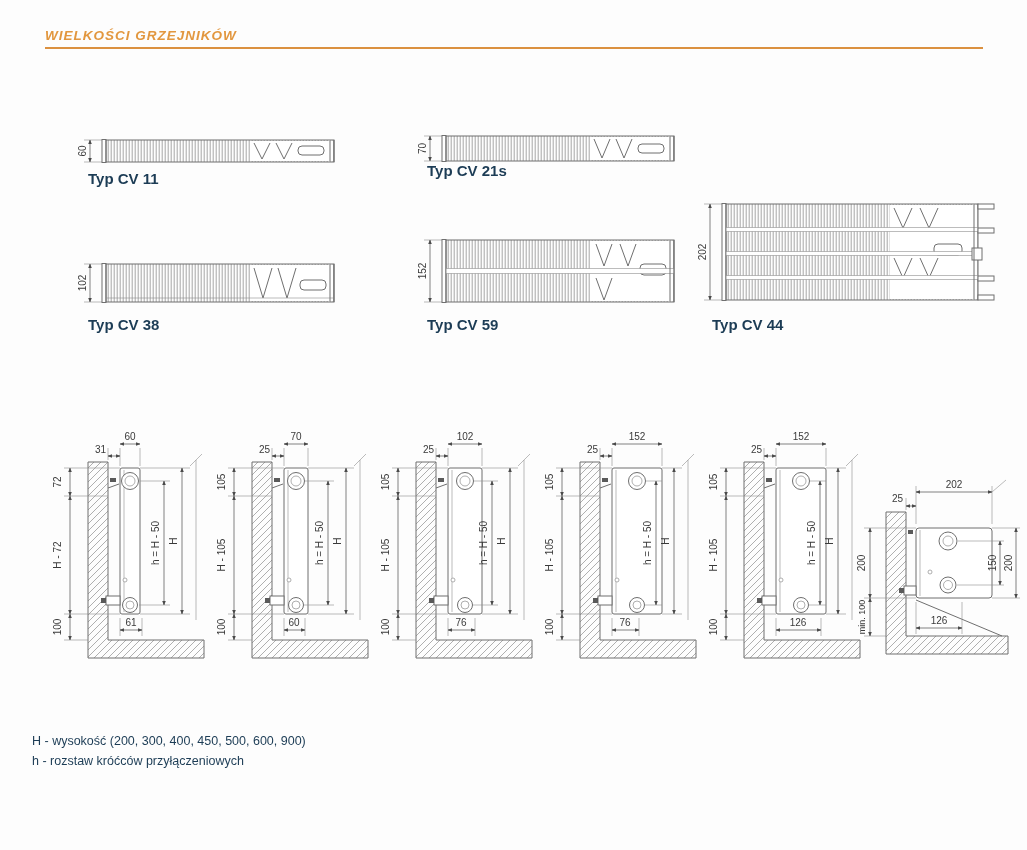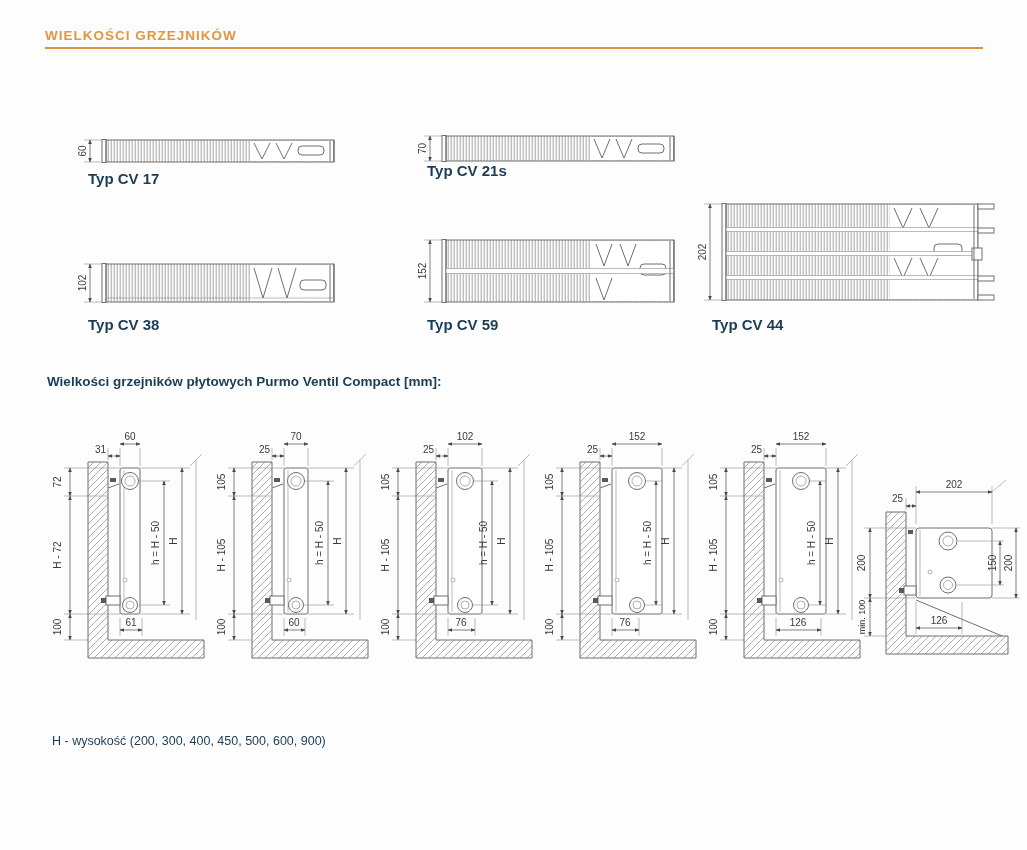--- a/index.html
+++ b/index.html
@@ -1,23 +1,23 @@
 <!DOCTYPE html>
 <html><head>
 <meta charset="utf-8">
 <style>
   html,body{margin:0;padding:0;background:#ffffff;}
   #page{position:relative;width:1027px;height:850px;background:#fdfdfd;overflow:hidden;
         font-family:"Liberation Sans",sans-serif;}
   .title{position:absolute;left:45px;top:28px;font-size:13.5px;font-weight:600;
-         letter-spacing:1px;color:#E2973F;}
+         letter-spacing:1px;color:#E2973F;font-style:italic;}
   .rule{position:absolute;left:45px;top:47px;width:938px;height:2px;background:#DB9140;}
   .typ-label{position:absolute;font-size:15px;font-weight:bold;color:#1C3C55;}
   .subtitle{position:absolute;left:47px;top:374px;font-size:13.5px;font-weight:bold;color:#1C3C55;}
-  .legend{position:absolute;left:52px;top:732px;font-size:12.5px;font-weight:500;
+  .legend{position:absolute;left:32px;top:732px;font-size:12.5px;font-weight:500;
           color:#1C3C55;line-height:19.5px;}
   svg.drw{position:absolute;overflow:visible;}
   
   .hatchfill{fill:url(#hatch) #efefef;stroke:#6f6f6f;stroke-width:1;}
   .finsfill{fill:url(#fins) #f4f4f4;stroke:#6f6f6f;stroke-width:1;}
   .fw{fill:#fff;stroke:#6f6f6f;stroke-width:1;}
   .fw2{fill:#fff;stroke:#9a9a9a;stroke-width:.8;}
   .wh{fill:#fff;stroke:none;}
   .dark{fill:#5a5a5a;stroke:none;}
   .ol{stroke:#6f6f6f;stroke-width:1;fill:none;}
@@ -60,21 +60,21 @@
     <g>
       <rect class="fw" x="22" y="7.5" width="4" height="23"></rect>
       <rect class="finsfill" x="26" y="8" width="228" height="22"></rect>
       <rect class="wh" x="170" y="9" width="83" height="20"></rect>
       <path class="ol" d="M174,11 l8,16 l8,-16 M196,11 l8,16 l8,-16"></path>
       <rect class="fw" x="218" y="14" width="26" height="9" rx="4"></rect>
       <line class="ol" x1="250" y1="9" x2="250" y2="29"></line>
         <line class="ol" x1="254" y1="8" x2="254" y2="30"></line>
     </g>
   </svg>
-  <div class="typ-label" style="left:88px;top:170px">Typ CV 17</div>
+  <div class="typ-label" style="left:88px;top:170px">Typ CV 11</div>
 
   <svg class="drw" style="left:420px;top:128px" width="270" height="40">
     <g>
       <line class="xl" x1="4" y1="8" x2="24" y2="8"></line>
         <line class="xl" x1="4" y1="33" x2="24" y2="33"></line>
       <line class="dl" x1="10" y1="8" x2="10" y2="33" marker-start="url(#ar)" marker-end="url(#ar)"></line>
       <text class="dt mid" x="6" y="20.5" transform="rotate(-90 6 20.5)">70</text>
     </g>
     <g>
       <rect class="fw" x="22" y="7.5" width="4" height="26"></rect>
@@ -155,21 +155,20 @@
       <rect class="fw" x="278" y="8" width="16" height="5"></rect>
       <rect class="fw" x="278" y="32" width="16" height="5"></rect>
       <rect class="fw" x="278" y="80" width="16" height="5"></rect>
       <rect class="fw" x="278" y="99" width="16" height="5"></rect>
       <rect class="fw" x="272" y="52" width="10" height="12"></rect>
       <line class="ol" x1="274" y1="9" x2="274" y2="103"></line>
     </g>
   </svg>
   <div class="typ-label" style="left:712px;top:316px">Typ CV 44</div>
 
-  <div class="subtitle">Wielkości grzejników płytowych Purmo Ventil Compact [mm]:</div>
 
   <svg class="drw" style="left:44px;top:428px" width="166" height="240">
     <path class="hatchfill" d="M44,34 H64 V212 H160 V230 H44 Z"></path>
     <g>
       <rect class="fw" x="76" y="40" width="20" height="146" rx="2"></rect>
       <line class="xl" x1="80" y1="42" x2="80" y2="184"></line>
       <circle class="fw" cx="86" cy="53" r="8.5"></circle>
         <circle class="fw2" cx="86" cy="53" r="5"></circle>
       <circle class="fw" cx="86" cy="177" r="7.5"></circle>
         <circle class="fw2" cx="86" cy="177" r="4"></circle>
@@ -455,15 +454,16 @@
       <text class="dt mid" x="144" y="123" transform="rotate(-90 144 123)">150</text>
       <text class="dt mid" x="160" y="123" transform="rotate(-90 160 123)">200</text>
       <text class="dt mid" x="13" y="123" transform="rotate(-90 13 123)">200</text>
       <text class="dt sm mid" x="13" y="177" transform="rotate(-90 13 177)">min. 100</text>
       <text class="dt mid" x="87" y="184">126</text>
     </g>
   </svg>
 
   <div class="legend">
     <div>H - wysokość (200, 300, 400, 450, 500, 600, 900)</div>
+    <div>h - rozstaw króćców przyłączeniowych</div>
   </div>
 
 </div>
 
 </body></html>

